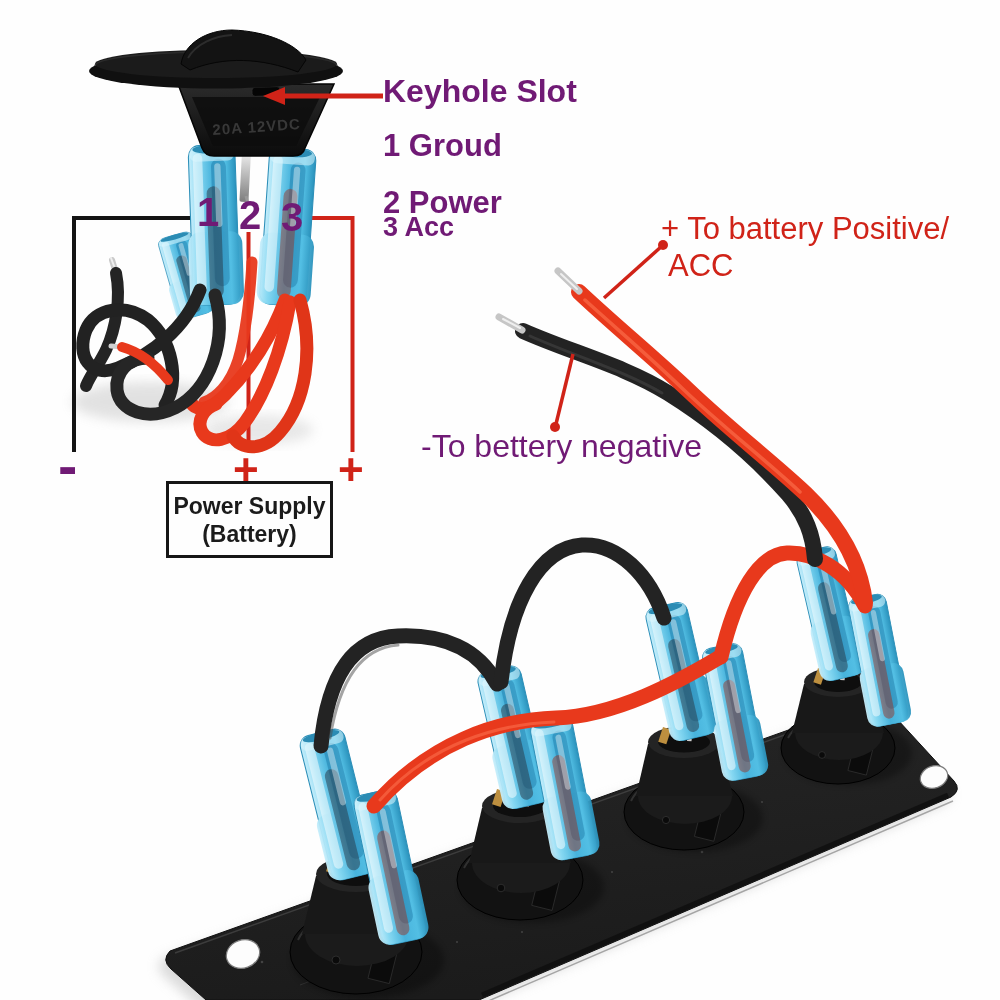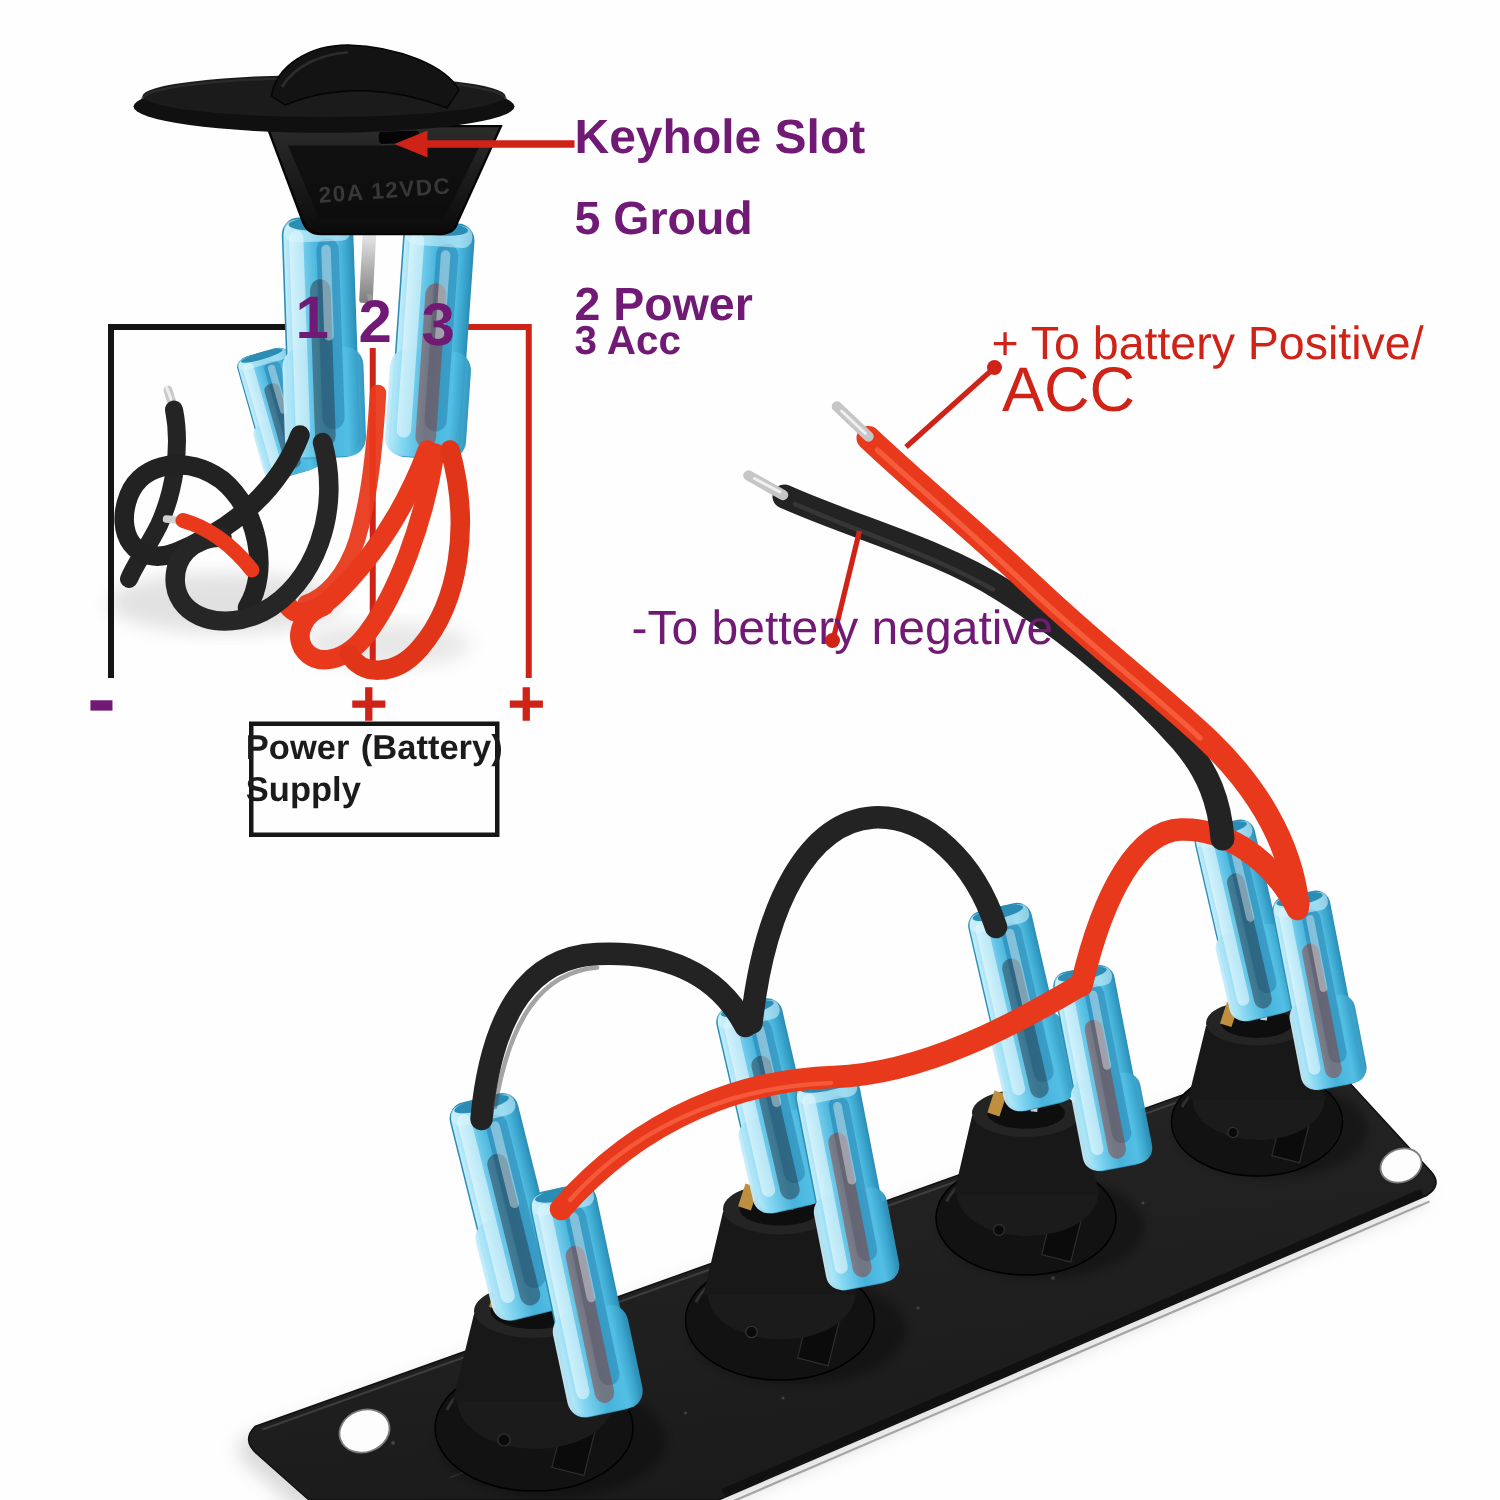--- a/index.html
+++ b/index.html
@@ -13,25 +13,25 @@
   #legend-1{left:383px;top:130px;font-size:31px;}
   #legend-2{left:383px;top:187px;font-size:31px;}
   #legend-3{left:383px;top:213px;font-size:27px;}
   #num-1{left:197px;top:191px;font-size:40px;}
   #num-2{left:239px;top:194px;font-size:40px;}
   #num-3{left:281px;top:196px;font-size:40px;}
   #minus-sym{left:58px;top:436px;font-size:58px;}
   #plus-sym-1{left:233px;top:447px;font-size:44px;}
   #plus-sym-2{left:338px;top:447px;font-size:44px;}
   #pos-line1{left:661px;top:213px;font-size:31px;}
-  #pos-line2{left:668px;top:238px;font-size:42px;text-align:center;}
-  #neg-label{left:421px;top:402px;font-size:32px;}
+  #pos-line2{left:668px;top:250px;font-size:31px;text-align:center;}
+  #neg-label{left:421px;top:430px;font-size:32px;}
   #power-box{position:absolute;left:166px;top:481px;width:161px;height:71px;
-             border:3px solid #161616;display:flex;flex-direction:row;
-             justify-content:center;text-align:left;font-size:23px;font-weight:700;
+             border:3px solid #161616;display:flex;flex-direction:column;
+             justify-content:center;text-align:center;font-size:23px;font-weight:700;
              line-height:28px;color:#1b1b1b;background:transparent;}
 </style>
 </head>
 <body>
 
 <div id="stage">
 
 <svg width="1000" height="1000" viewBox="0 0 1000 1000">
   <defs>
     <linearGradient id="gBlue" x1="0" y1="0" x2="1" y2="0">
@@ -261,21 +261,21 @@
     <line x1="604" y1="298" x2="662" y2="246" stroke="#d02318" stroke-width="3.5"></line>
     <circle cx="663" cy="245" r="5" fill="#d02318"></circle>
   </g>
   <g>
     <line x1="573" y1="354" x2="556" y2="424" stroke="#d02318" stroke-width="3.5"></line>
     <circle cx="555" cy="427" r="5" fill="#d02318"></circle>
   </g>
 </svg>
 
 <div class="t bold" id="keyhole-label">Keyhole Slot</div>
-<div class="t bold" id="legend-1">5 Groud</div>
+<div class="t bold" id="legend-1">1 Groud</div>
 <div class="t bold" id="legend-2">2 Power</div>
 <div class="t bold" id="legend-3">3 Acc</div>
 
 <div class="t bold" id="num-1">1</div>
 <div class="t bold" id="num-2">2</div>
 <div class="t bold" id="num-3">3</div>
 
 <div class="t bold" id="minus-sym">-</div>
 <div class="t bold red" id="plus-sym-1">+</div>
 <div class="t bold red" id="plus-sym-2">+</div>

